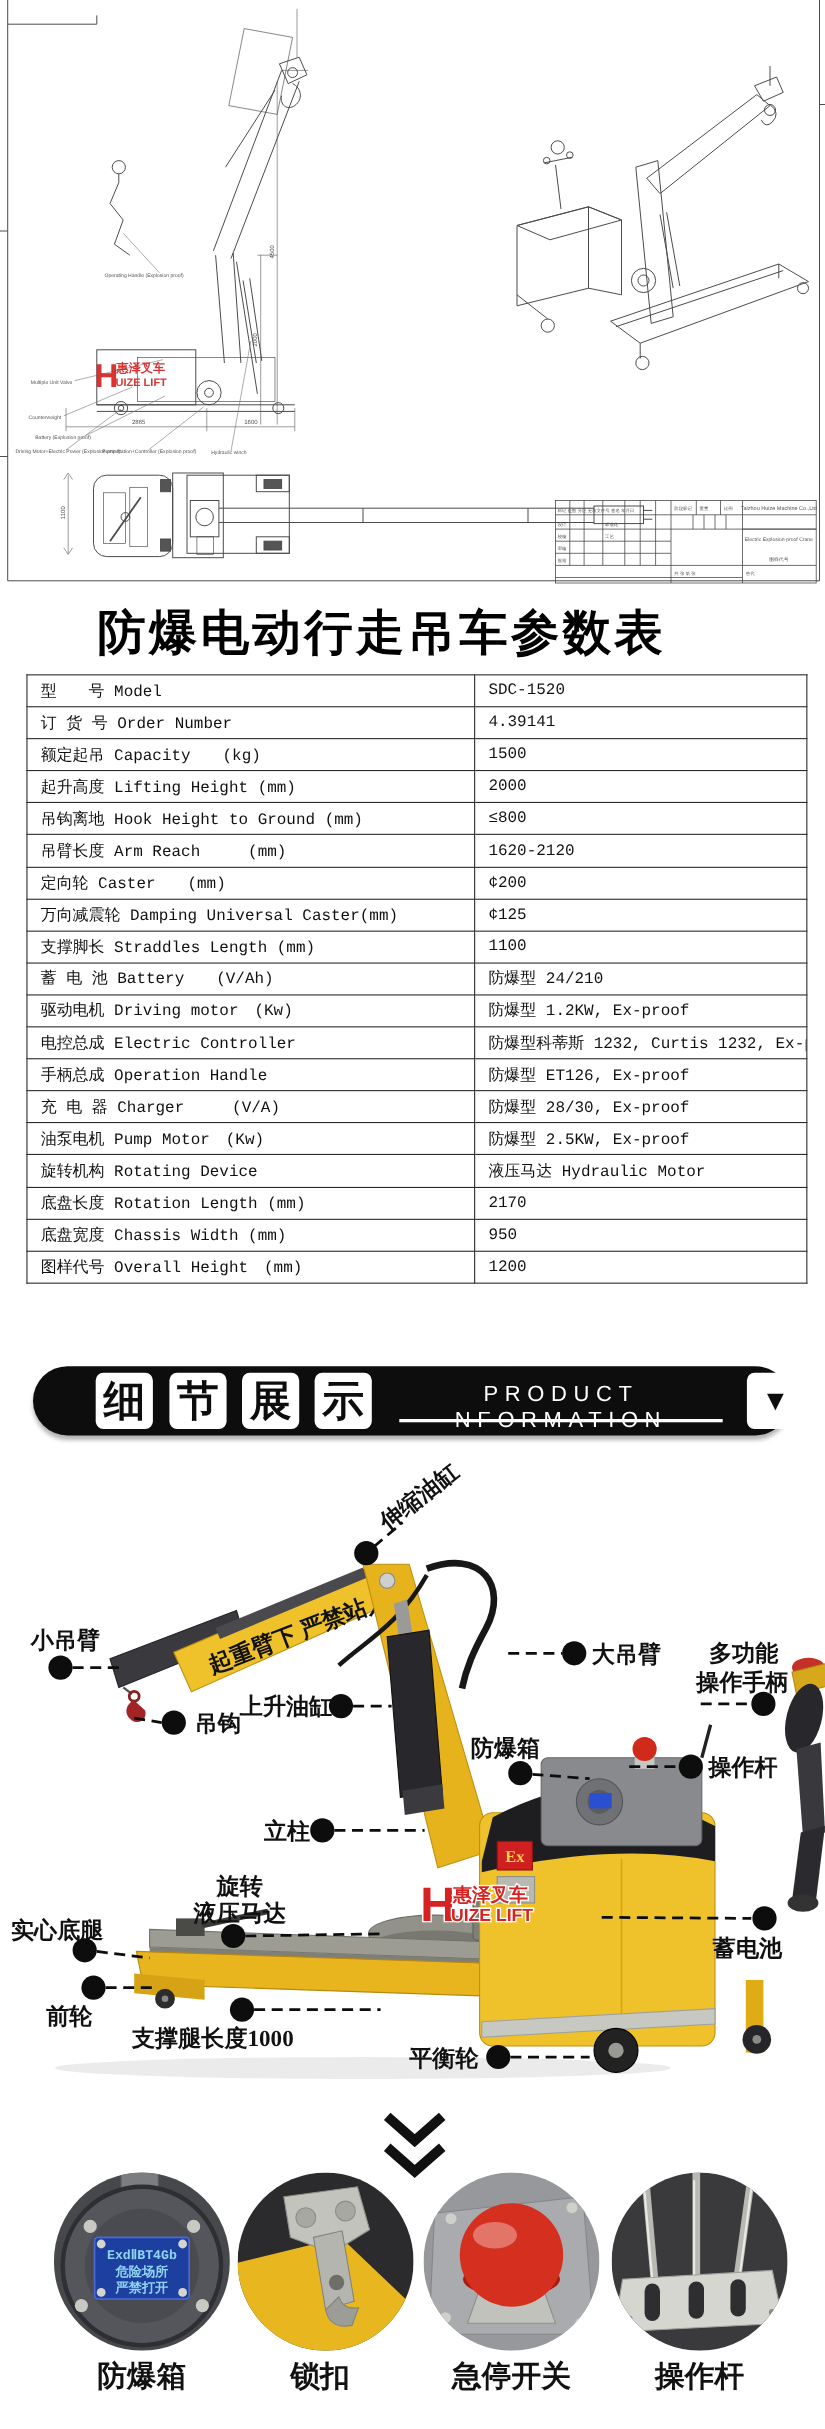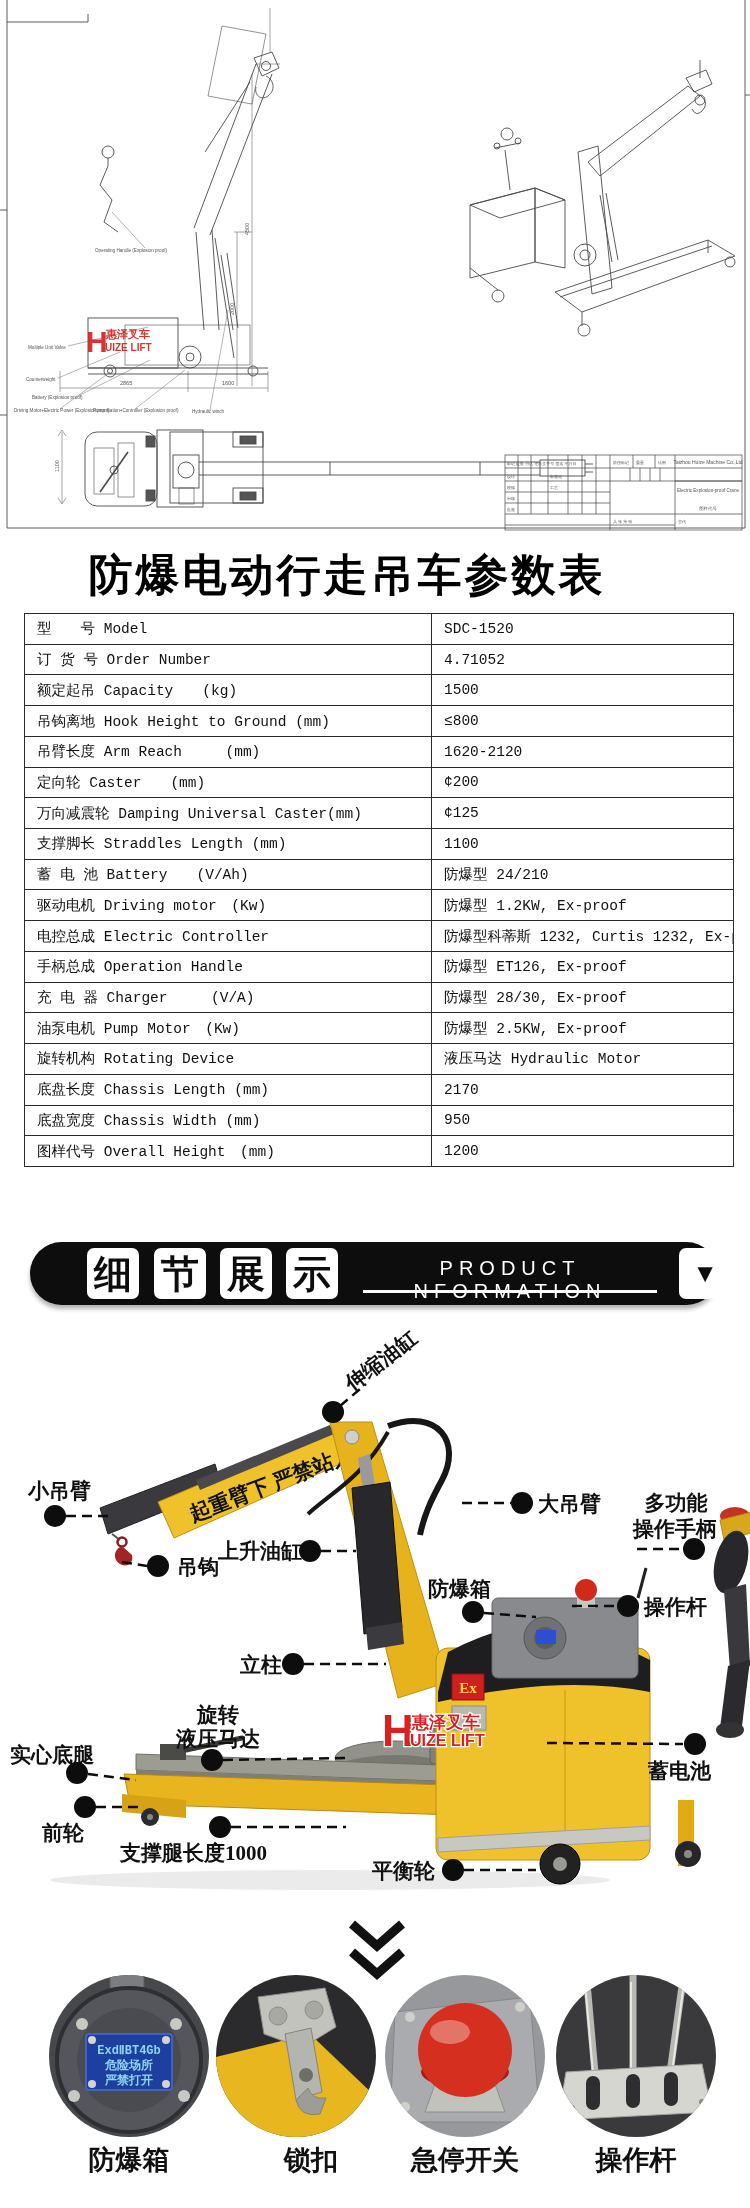--- a/index.html
+++ b/index.html
@@ -196,27 +196,31 @@
   <div class="abs main-title">防爆电动行走吊车参数表</div>
 
   <table class="abs spec-table">
     <tbody>
         <tr>
           <td class="lbl">型　　号 Model</td>
           <td>SDC-1520</td>
         </tr>
     <tr>
           <td class="lbl">订 货 号 Order Number</td>
-          <td>4.71052</td>
+          <td>4.39141</td>
         </tr>
     <tr>
           <td class="lbl">额定起吊 Capacity　　(kg)</td>
           <td>1500</td>
         </tr>
     <tr>
+          <td class="lbl">起升高度 Lifting Height (mm)</td>
+          <td>2000</td>
+        </tr>
+    <tr>
           <td class="lbl">吊钩离地 Hook Height to Ground (mm)</td>
           <td>≤800</td>
         </tr>
     <tr>
           <td class="lbl">吊臂长度 Arm Reach　　　(mm)</td>
           <td>1620-2120</td>
         </tr>
     <tr>
           <td class="lbl">定向轮 Caster　　(mm)</td>
           <td>¢200</td>
@@ -251,21 +255,21 @@
         </tr>
     <tr>
           <td class="lbl">油泵电机 Pump Motor　(Kw)</td>
           <td>防爆型 2.5KW, Ex-proof</td>
         </tr>
     <tr>
           <td class="lbl">旋转机构 Rotating Device</td>
           <td>液压马达 Hydraulic Motor</td>
         </tr>
     <tr>
-          <td class="lbl">底盘长度 Chassis Length (mm)</td>
+          <td class="lbl">底盘长度 Rotation Length (mm)</td>
           <td>2170</td>
         </tr>
     <tr>
           <td class="lbl">底盘宽度 Chassis Width (mm)</td>
           <td>950</td>
         </tr>
     <tr>
           <td class="lbl">图样代号 Overall Height　(mm)</td>
           <td>1200</td>
         </tr>
@@ -529,17 +533,17 @@
       <polygon points="566,100 702,92 712,140 558,148" fill="#d6d6d0" stroke="#a3a39d"></polygon>
       <rect x="586" y="104" width="14" height="34" rx="7" fill="#2e2e30"></rect>
       <rect x="626" y="102" width="14" height="34" rx="7" fill="#2e2e30"></rect>
       <rect x="664" y="100" width="14" height="34" rx="7" fill="#2e2e30"></rect>
       <circle cx="572" cy="136" r="3" fill="#8b8b85"></circle>
         <circle cx="702" cy="130" r="3" fill="#8b8b85"></circle>
     </g>
   </svg>
 
   <div class="abs cap" style="left:44px">防爆箱</div>
-  <div class="abs cap" style="left:226px">锁扣</div>
+  <div class="abs cap" style="left:206px">锁扣</div>
   <div class="abs cap" style="left:380px">急停开关</div>
   <div class="abs cap" style="left:551px">操作杆</div>
 
 </div>
 
 </body></html>

